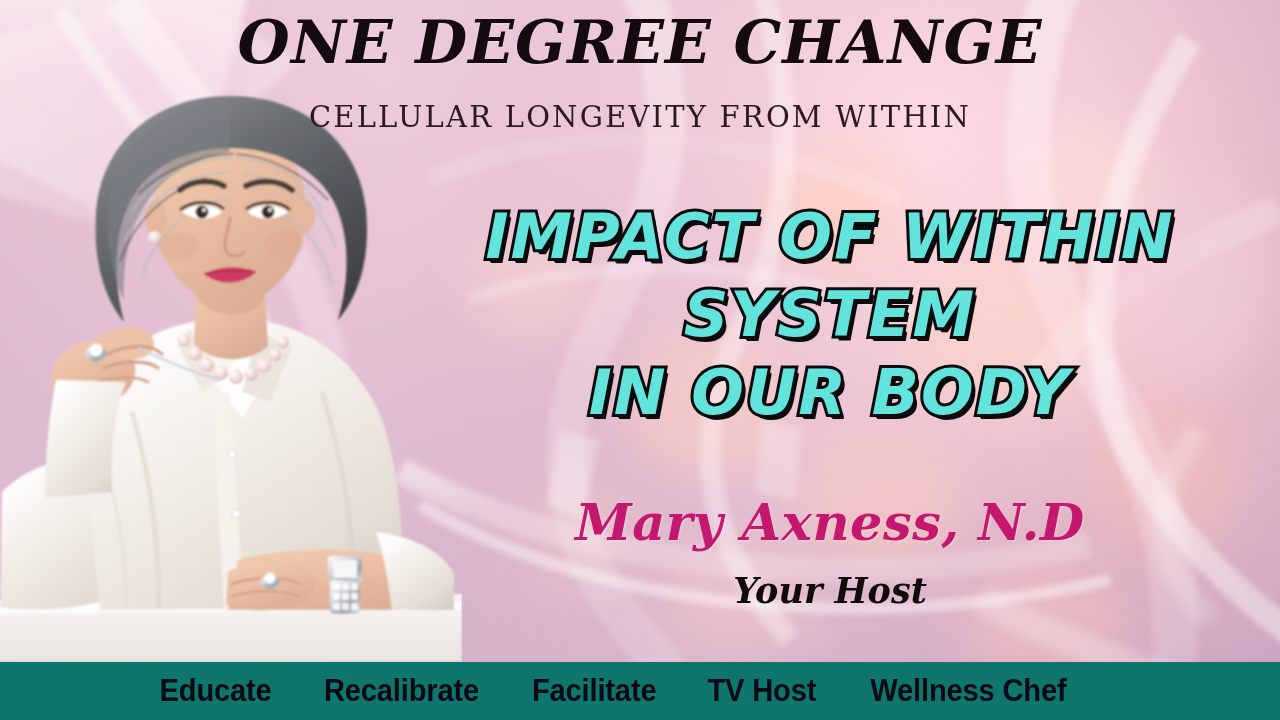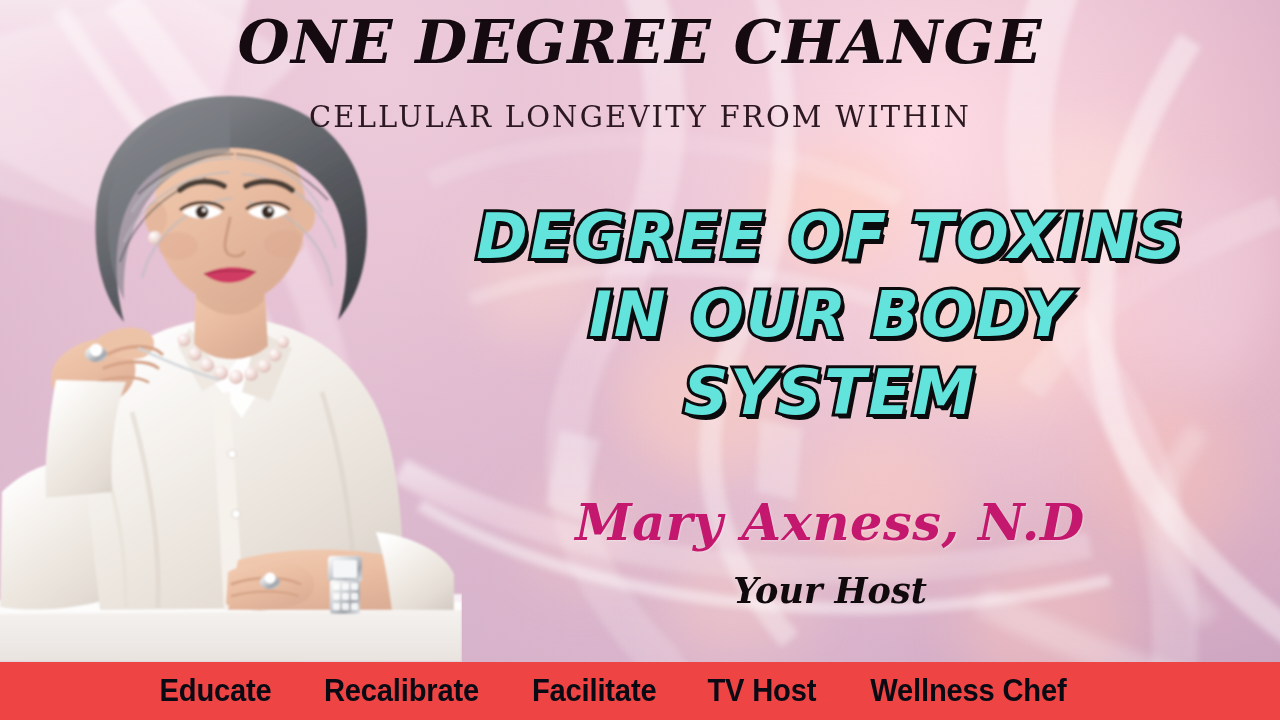--- a/index.html
+++ b/index.html
@@ -136,21 +136,21 @@
     font-size:35px;
     color:#100a0d;
     white-space:nowrap;
   }
 
   
   .bottom-bar {
     position:absolute;
     left:0; right:0; bottom:0;
     height:58px;
-    background:#ef4444;
+    background:#0f766e;
     display:flex;
     align-items:center;
     justify-content:center;
     gap:44px;
     padding:0 120px 0 68px;
   }
   .bar-item {
     font-family:"Liberation Sans", sans-serif;
     font-weight:700;
     font-size:31px;
@@ -407,23 +407,23 @@
         </g>
       </g>
     </svg>
   </div>
 
   <div class="brand-title">ONE DEGREE CHANGE</div>
 
   <div class="brand-sub">CELLULAR LONGEVITY FROM WITHIN</div>
 
   <div class="headline">
-    <span class="ln">DEGREE OF TOXINS</span>
+    <span class="ln">IMPACT OF WITHIN</span>
+    <span class="ln">SYSTEM</span>
     <span class="ln">IN OUR BODY</span>
-    <span class="ln">SYSTEM</span>
   </div>
 
   <div class="speaker-name">Mary Axness, N.D</div>
   <div class="speaker-role">Your Host</div>
 
   <div class="bottom-bar">
     <span class="bar-item">Educate</span>
     <span class="bar-item">Recalibrate</span>
     <span class="bar-item">Facilitate</span>
     <span class="bar-item">TV Host</span>

